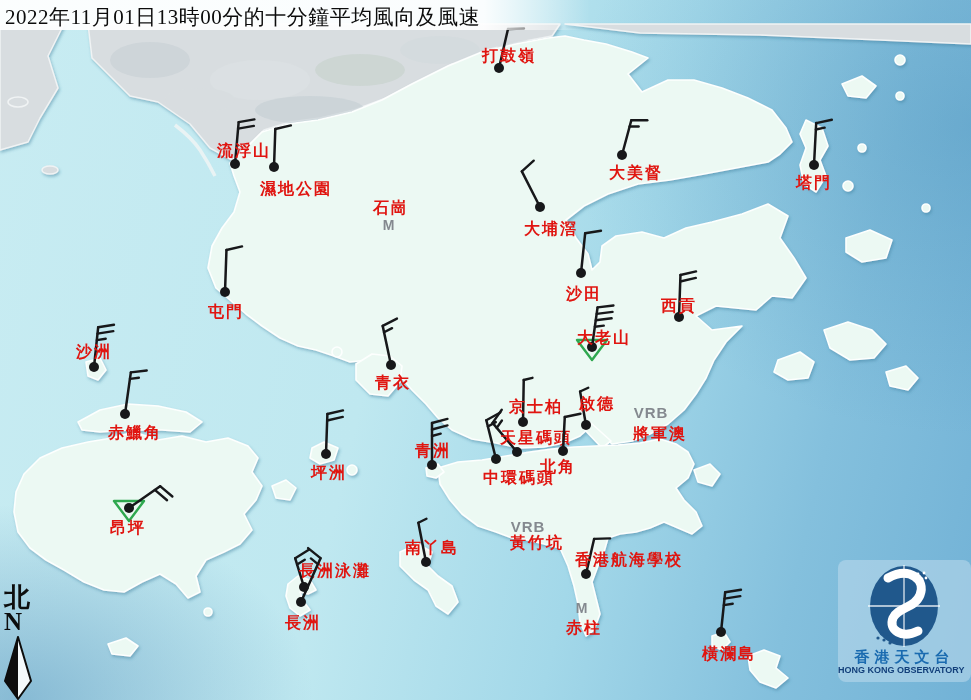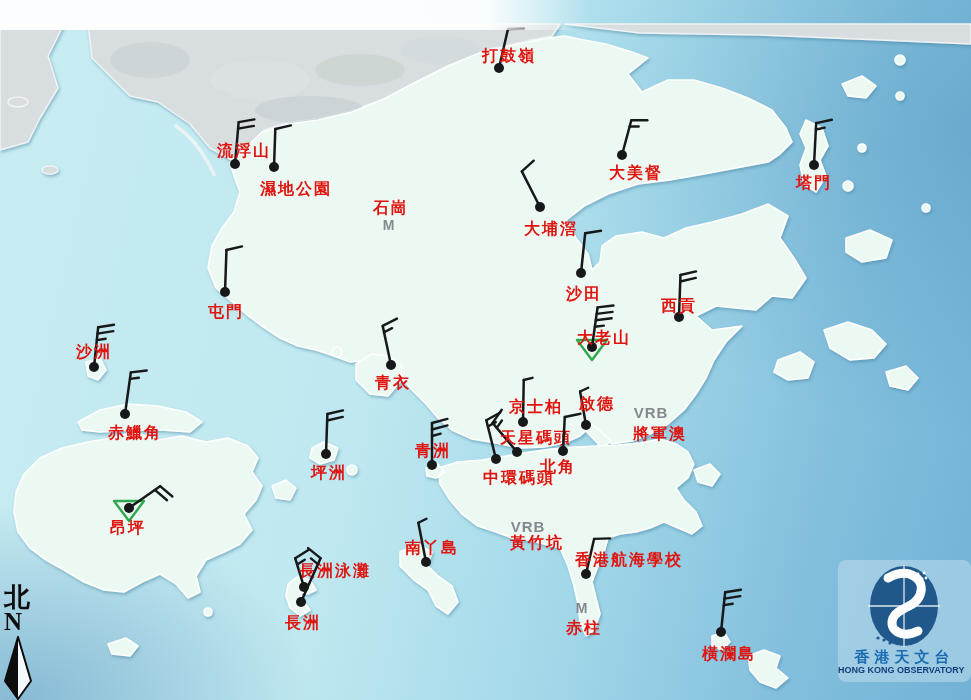--- a/index.html
+++ b/index.html
@@ -300,20 +300,21 @@
         <line x1="721" y1="632" x2="725.1811385307061" y2="592.219124185269" stroke="#17181a" stroke-width="2.5" stroke-linecap="round"></line>
         <line x1="725.1811385307061" y1="592.219124185269" x2="740.9841519802283" y2="589.7161727446254" stroke="#17181a" stroke-width="2.4" stroke-linecap="round"></line>
         <line x1="724.5017035194663" y1="598.6835165051629" x2="740.3047169689885" y2="596.1805650645192" stroke="#17181a" stroke-width="2.4" stroke-linecap="round"></line>
         <line x1="723.8222685082267" y1="605.1479088250566" x2="732.7114635735829" y2="603.7399986396945" stroke="#17181a" stroke-width="2.4" stroke-linecap="round"></line>
         <circle cx="721" cy="632" r="5" fill="#17181a"></circle>
         <text x="729" y="659" fill="#e01510" font-size="16" font-weight="600" text-anchor="middle" letter-spacing="2">橫瀾島</text>
       </g>
     </svg>
 
   <div class="title-bar"></div>
+  <div class="map-title">2022年11月01日13時00分的十分鐘平均風向及風速</div>
 
   <div class="compass">
     <div class="hanzi">北</div>
     <div class="letter">N</div>
     <svg width="34" height="64" viewBox="0 0 34 64">
       <polygon points="17,1 30,45 17,63 4,45" fill="#f4f9fb" stroke="#0d0d0d" stroke-width="2" stroke-linejoin="round"></polygon>
       <polygon points="17,1 17,63 4,45" fill="#0d0d0d"></polygon>
     </svg>
   </div>
 

